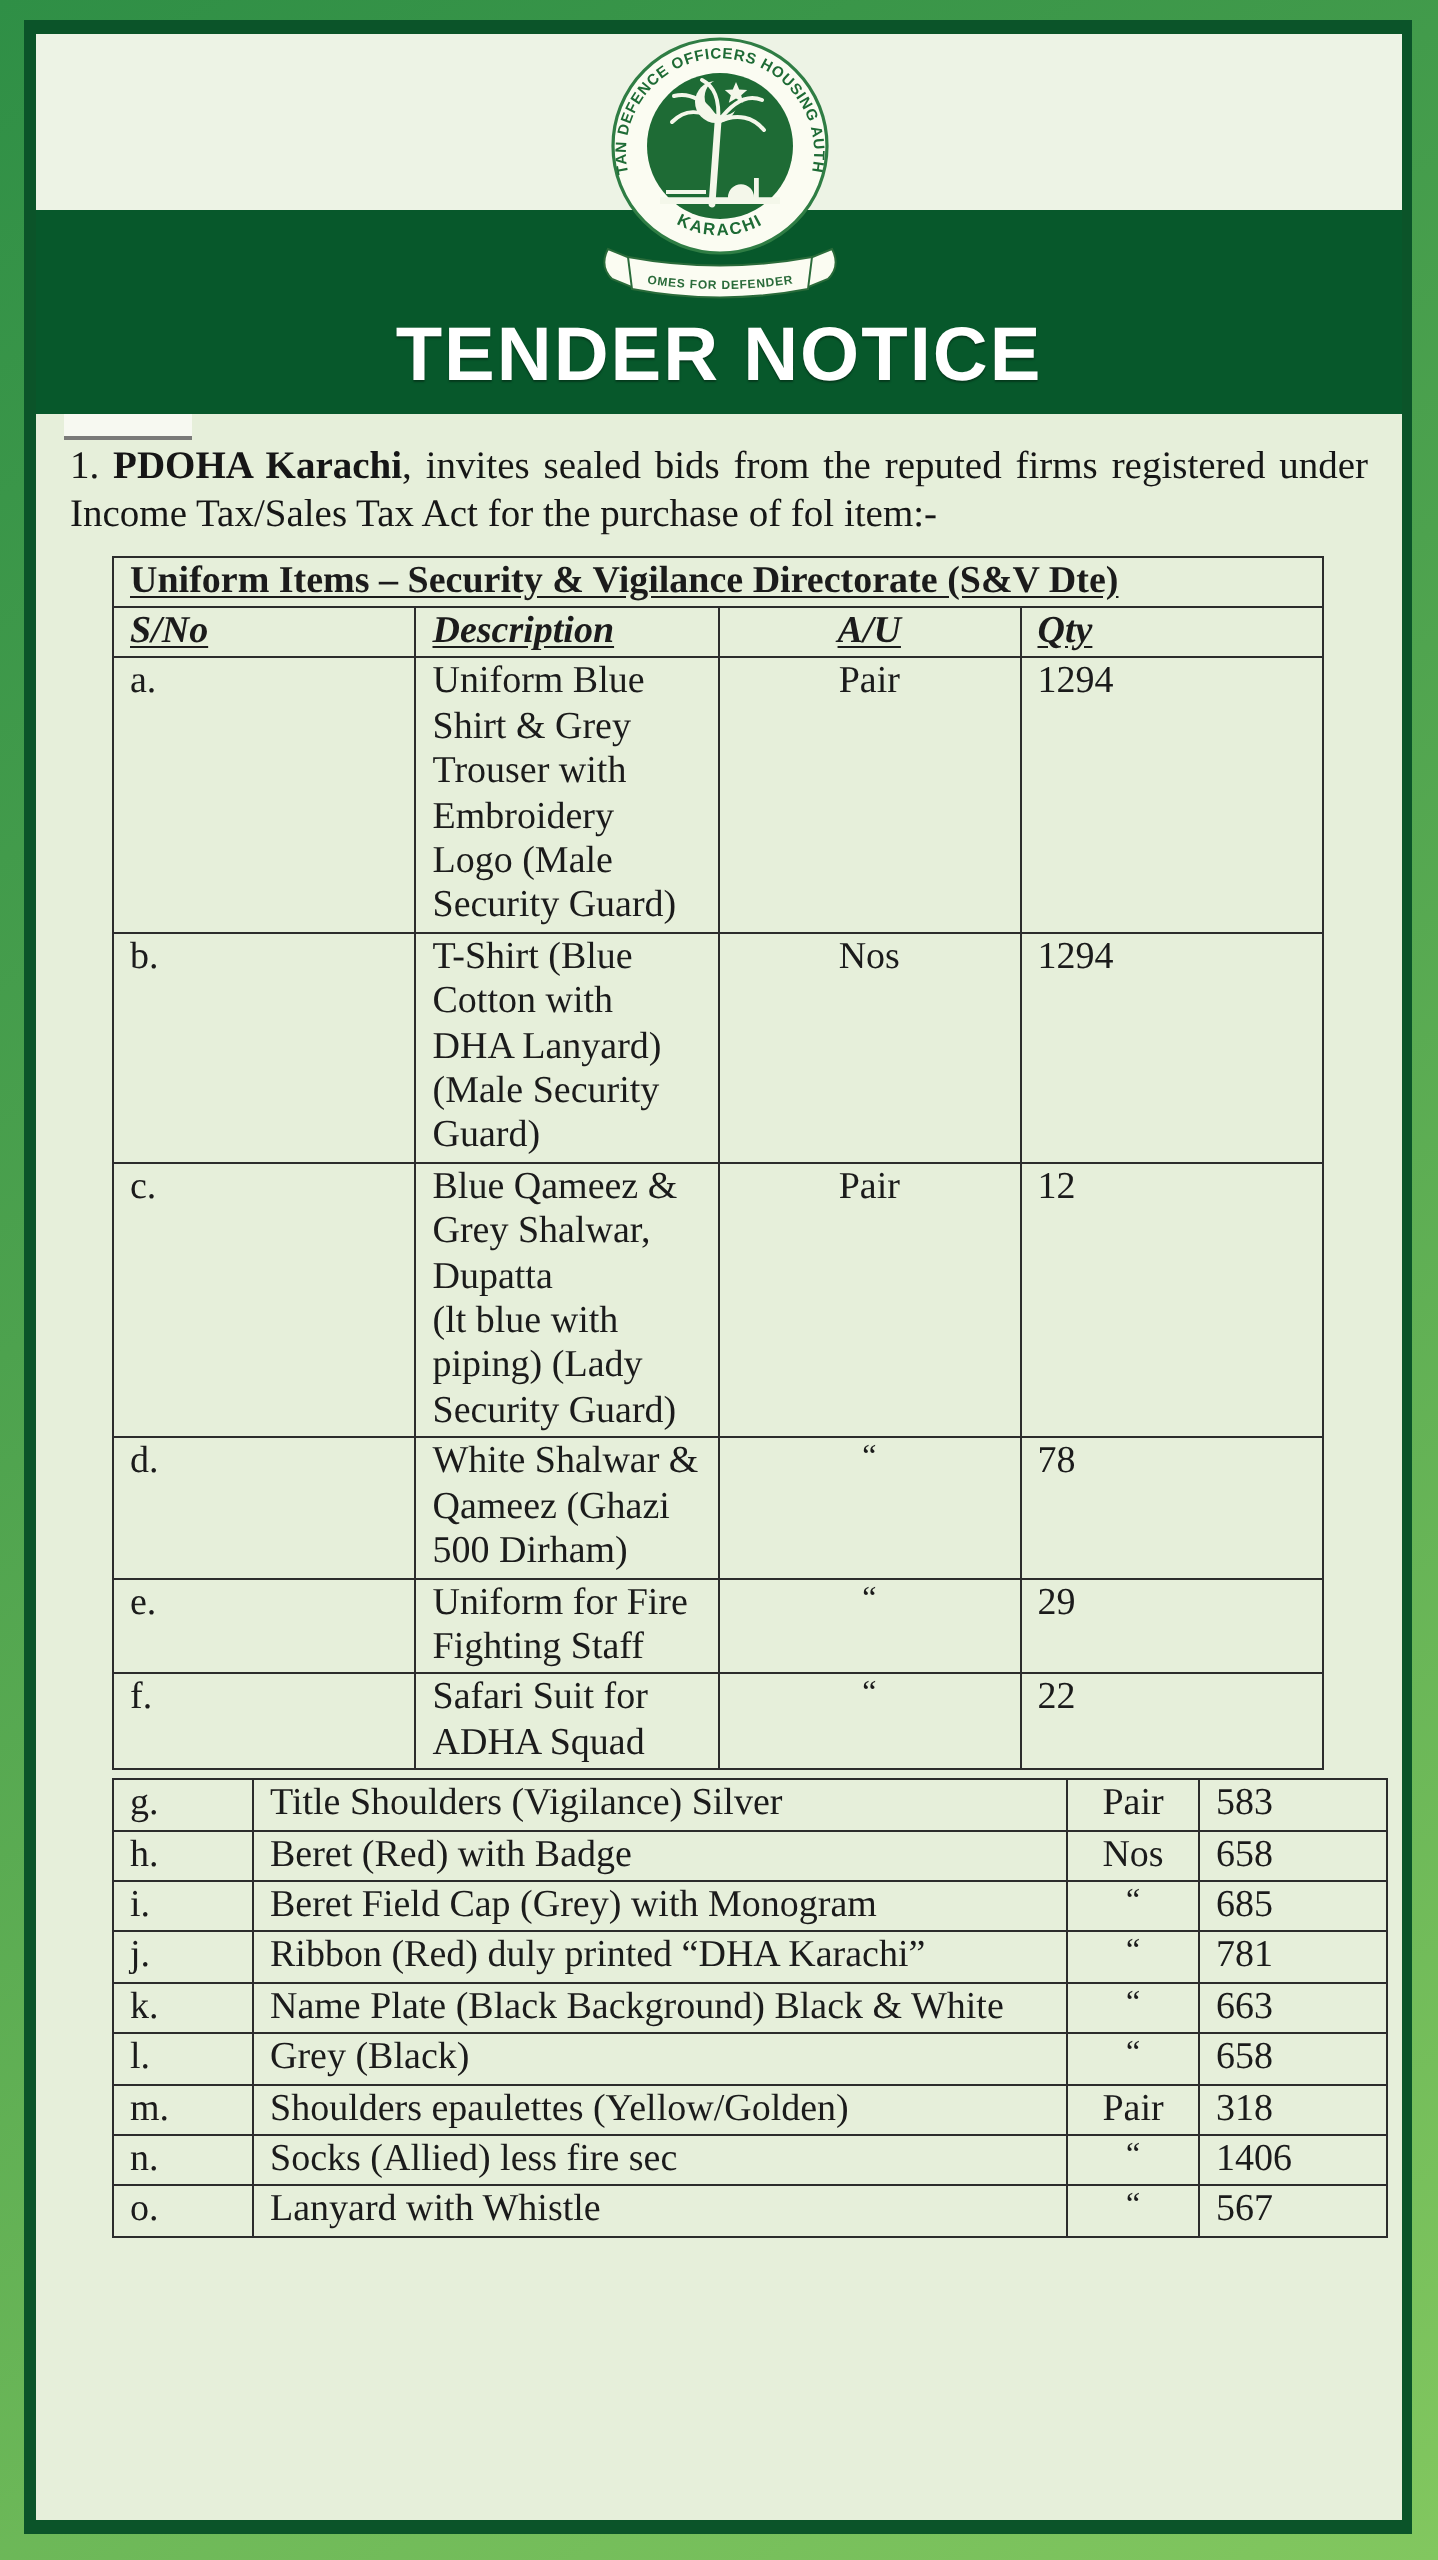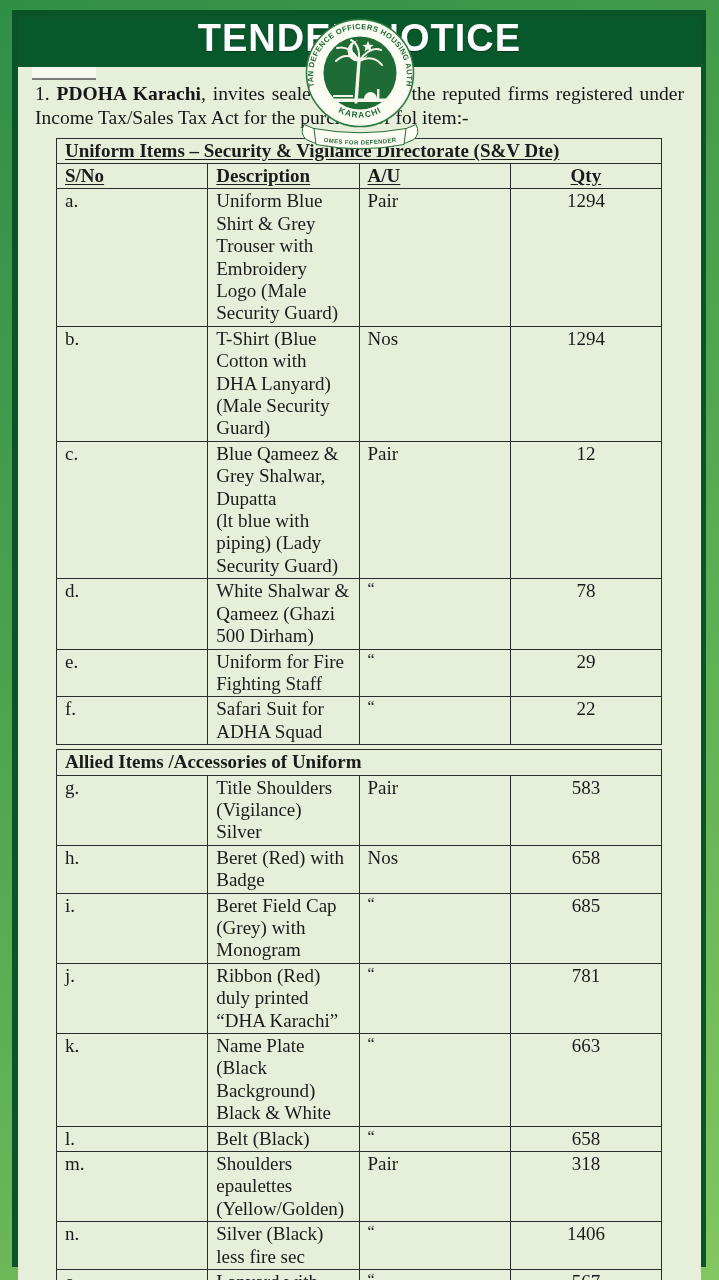--- a/index.html
+++ b/index.html
@@ -45,25 +45,25 @@
   .para b { font-weight: bold; font-family: Liberation Serif, serif; }
 
   .table-wrap { margin: 8px 0 0 38px; width: 637px; }
   table.items { border-collapse: collapse; table-layout: fixed; width: 606px; font-size: 19px; }
   table.items td {
     border: 1.6px solid #2c2c2c; padding: 1px 8px; vertical-align: top;
     white-space: pre-line; line-height: 1.18;
   }
   td.c-sno { width: 70px; }
   td.c-desc { width: 407px; }
-  td.c-au { width: 66px; }
-  td.c-qty { width: 94px; text-align: center; }
+  td.c-au { width: 66px; text-align: center; }
+  td.c-qty { width: 94px; }
   tr.title-row td { font-weight: bold; }
   tr.title-row td span, tr.colhead td span { text-decoration: underline; text-underline-offset: 2px; }
-  tr.colhead td { font-weight: bold; }
+  tr.colhead td { font-weight: bold; font-style: italic; }
   tr.section-row td { font-weight: bold; }
   table.items + table.items { margin-top: 4px; }
   .ditto { font-size: 16px; }
 
   .logo {
     position: absolute; left: 50%; top: 13px; transform: translateX(-50%);
     width: 152px; height: 142px; z-index: 5;
   }
 </style>
 </head>
@@ -134,23 +134,20 @@
                 <tr>
                   <td class="c-sno">f.</td>
                   <td class="c-desc">Safari Suit for ADHA Squad</td>
                   <td class="c-au ditto">“</td>
                   <td class="c-qty">22</td>
                 </tr>
               </tbody>
             </table>
             <table class="items">
               <tbody>
-                <tr class="section-row">
-                  <td class="" colspan="4">Allied Items /Accessories of Uniform</td>
-                </tr>
                 <tr>
                   <td class="c-sno">g.</td>
                   <td class="c-desc">Title Shoulders (Vigilance) Silver</td>
                   <td class="c-au">Pair</td>
                   <td class="c-qty">583</td>
                 </tr>
                 <tr>
                   <td class="c-sno">h.</td>
                   <td class="c-desc">Beret (Red) with Badge</td>
                   <td class="c-au">Nos</td>
@@ -169,33 +166,33 @@
                   <td class="c-qty">781</td>
                 </tr>
                 <tr>
                   <td class="c-sno">k.</td>
                   <td class="c-desc">Name Plate (Black Background) Black &amp; White</td>
                   <td class="c-au ditto">“</td>
                   <td class="c-qty">663</td>
                 </tr>
                 <tr>
                   <td class="c-sno">l.</td>
-                  <td class="c-desc">Belt (Black)</td>
+                  <td class="c-desc">Grey (Black)</td>
                   <td class="c-au ditto">“</td>
                   <td class="c-qty">658</td>
                 </tr>
                 <tr>
                   <td class="c-sno">m.</td>
                   <td class="c-desc">Shoulders epaulettes (Yellow/Golden)</td>
                   <td class="c-au">Pair</td>
                   <td class="c-qty">318</td>
                 </tr>
                 <tr>
                   <td class="c-sno">n.</td>
-                  <td class="c-desc">Silver (Black) less fire sec</td>
+                  <td class="c-desc">Socks (Allied) less fire sec</td>
                   <td class="c-au ditto">“</td>
                   <td class="c-qty">1406</td>
                 </tr>
                 <tr>
                   <td class="c-sno">o.</td>
                   <td class="c-desc">Lanyard with Whistle</td>
                   <td class="c-au ditto">“</td>
                   <td class="c-qty">567</td>
                 </tr>
               </tbody>

